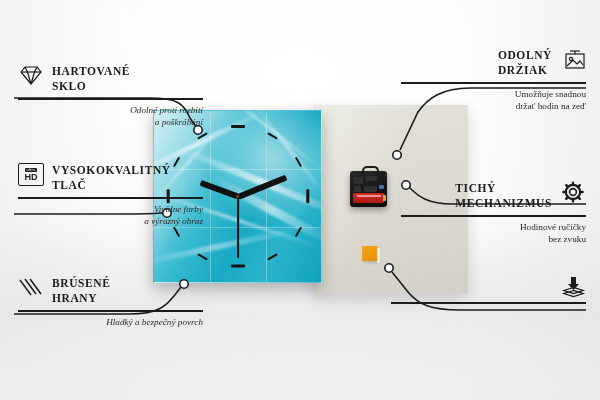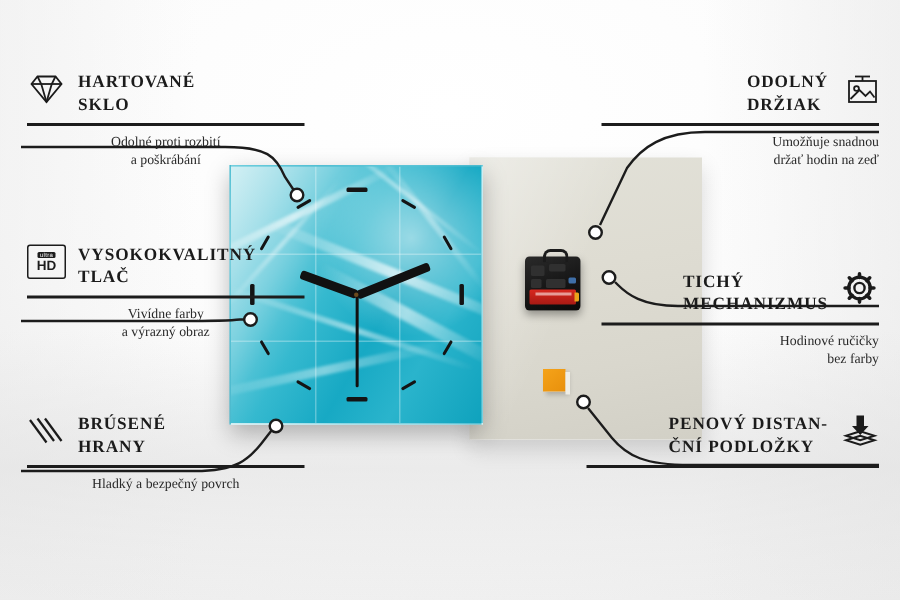--- a/index.html
+++ b/index.html
@@ -92,37 +92,37 @@
   .callout .head{display:flex;align-items:flex-start;gap:8px;}
   .callout .ttl{
     font-size:11.5px;font-weight:bold;letter-spacing:.6px;line-height:15px;
     color:#1b1b1b;text-transform:uppercase;white-space:pre-line;
   }
   .callout .rule{height:1.6px;background:#1c1c1c;margin:4px 0 4px 0;}
   .callout .desc{
     font-size:9.2px;line-height:12px;color:#2a2a2a;white-space:pre-line;
   }
   .callout.left .head{justify-content:flex-start;}
-  .callout.left .desc{text-align:center;}
+  .callout.left .desc{text-align:right;font-style:italic;}
   .callout.right .head{justify-content:flex-end;}
   .callout.right .ttl{text-align:left;}
   .callout.right .desc{text-align:right;}
 
   .ic{width:26px;height:22px;flex:0 0 26px;color:#1b1b1b;}
   .ic svg{display:block;width:100%;height:100%;}
   .hdbox{
     width:24px;height:21px;border:1.4px solid #1b1b1b;border-radius:2px;
     display:flex;flex-direction:column;align-items:center;justify-content:center;
     font-family:"Liberation Sans",sans-serif;line-height:1;color:#1b1b1b;
   }
   .hdbox .u{font-size:4px;letter-spacing:.2px;background:#1b1b1b;color:#fff;padding:0 2px;border-radius:1px;}
   .hdbox .h{font-size:9px;font-weight:bold;margin-top:1px;}
 
   
-  #co-glass{left:18px;top:48px;width:185px;}
+  #co-glass{left:18px;top:64px;width:185px;}
   #co-print{left:18px;top:163px;width:185px;}
   #co-edge{left:18px;top:276px;width:185px;}
   #co-holder{right:14px;top:48px;width:185px;}
   #co-mech{right:14px;top:181px;width:185px;}
   #co-foam{right:14px;top:276px;width:195px;}
 </style>
 </head>
 <body>
 
 <div id="stage">
@@ -288,27 +288,25 @@
           <circle cx="13" cy="11" r="3.4"></circle>
           <path d="M13 1.6 v2.4 M13 18 v2.4 M3.4 11 h2.6 M20 11 h2.6
                    M6.2 4.2 l1.9 1.9 M17.9 15.9 l1.9 1.9 M19.8 4.2 l-1.9 1.9 M8.1 15.9 l-1.9 1.9" stroke-width="2.4" stroke-linecap="round"></path>
           <circle cx="13" cy="11" r="7.2" stroke-width="2.2"></circle>
         </g>
           </svg>
       </span>
     </div>
     <div class="rule"></div>
     <div class="desc">Hodinové ručičky
-bez farby</div>
+bez zvuku</div>
   </div>
 
   <div class="callout right" id="co-foam">
     <div class="head">
-      <span class="ttl">PENOVÝ DISTAN-
-ČNÍ PODLOŽKY</span>
       <span class="ic">
         <svg viewBox="0 0 26 22">
             <g fill="none" stroke="currentColor" stroke-width="1.3">
           <path d="M11 1 h5 v7 h3 l-5.5 6 L8 8 h3 z" fill="currentColor" stroke="none"></path>
           <path d="M13.5 14.5 L4 17.5 L13.5 20.5 L23 17.5 Z"></path>
           <path d="M13.5 11.5 L4 14.5 L13.5 17.5 L23 14.5 Z"></path>
         </g>
           </svg>
       </span>
     </div>

